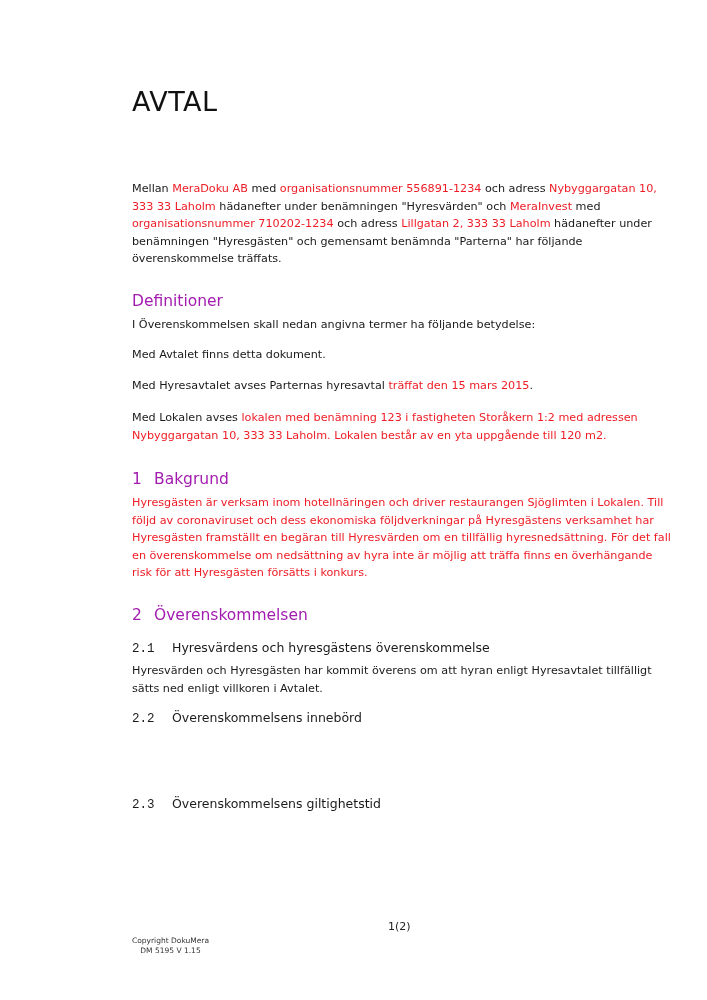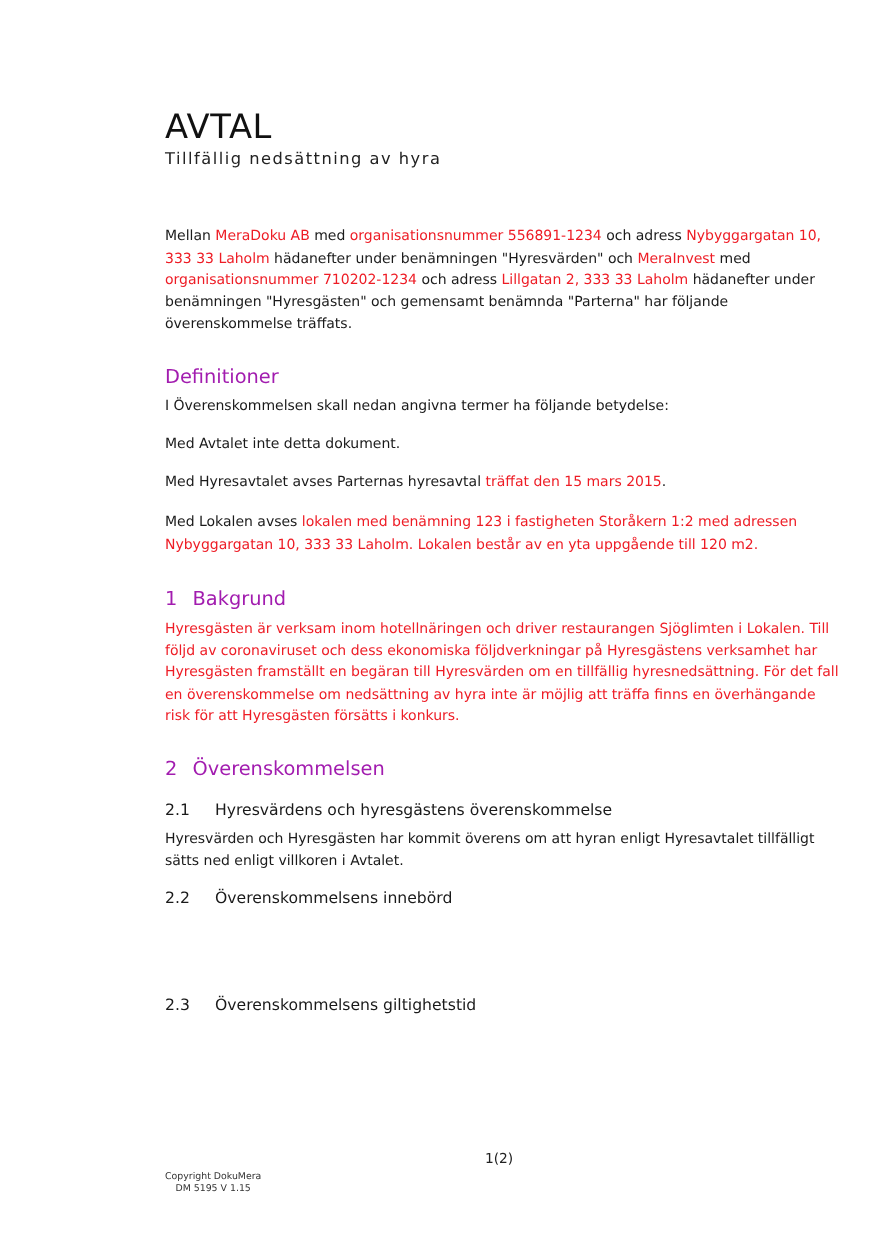--- a/index.html
+++ b/index.html
@@ -7,39 +7,38 @@
          font-family:"DejaVu Sans", sans-serif; color:#1a1a1a; }
   .page { position:absolute; left:0; top:0; width:707px; height:1000px;margin-left:48px; }
   .abs { position:absolute; }
   .title { left:84px; top:86px; font-size:27px; letter-spacing:0.5px; color:#111; font-weight:normal; }
   .subtitle { left:84px; top:120px; font-size:13px; letter-spacing:1.2px; color:#222; }
   .para { left:84px; width:540px; font-size:11.2px; line-height:17.6px; color:#1a1a1a; }
   .red { color:#ee1c25; }
   .h1 { left:84px; font-size:15.5px; color:#a21caf; }
   .h1 .num { display:inline-block; width:22px; }
   .h2 { left:84px; font-size:12.5px; color:#1a1a1a; }
-  .h2 .num { display:inline-block; width:40px; }
+  .h2 .num { display:inline-block; width:40px;font-family:Liberation Mono, monospace; }
   b { font-weight:normal; }
   .pagenum { left:340px; top:920px; font-size:11px; color:#222; }
   .footer { left:84px; top:936px; font-size:7.5px; line-height:10px; color:#333;text-align:center; }
 </style>
 </head>
 <body>
 
 <div class="page">
 
   <div class="abs title">AVTAL</div>
-  <div class="abs subtitle">Tillfällig nedsättning av hyra</div>
 
   <div class="abs para" style="top:180px;"><span>Mellan </span><span class="red">MeraDoku AB</span><span> med </span><span class="red">organisationsnummer 556891-1234</span><span> och adress </span><span class="red">Nybyggargatan 10, 333 33 Laholm</span><span> hädanefter under benämningen "Hyresvärden" och </span><span class="red">MeraInvest</span><span> med </span><span class="red">organisationsnummer 710202-1234</span><span> och adress </span><span class="red">Lillgatan 2, 333 33 Laholm</span><span> hädanefter under benämningen "Hyresgästen" och gemensamt benämnda "Parterna" har följande överenskommelse träffats.</span></div>
 
   <div class="abs h1" style="top:292px;">Definitioner</div>
   <div class="abs para" style="top:316px;">I Överenskommelsen skall nedan angivna termer ha följande betydelse:</div>
 
-  <div class="abs para" style="top:346px;"><span>Med </span><b>Avtalet</b><span> inte detta dokument.</span></div>
+  <div class="abs para" style="top:346px;"><span>Med </span><b>Avtalet</b><span> finns detta dokument.</span></div>
 
   <div class="abs para" style="top:377px;"><span>Med </span><b>Hyresavtalet</b><span> avses Parternas hyresavtal </span><span class="red">träffat den 15 mars 2015</span><span>.</span></div>
 
   <div class="abs para" style="top:409px;"><span>Med </span><b>Lokalen</b><span> avses </span><span class="red">lokalen med benämning 123 i fastigheten Storåkern 1:2 med adressen Nybyggargatan 10, 333 33 Laholm. Lokalen består av en yta uppgående till 120 m2.</span></div>
 
   <div class="abs h1" style="top:470px;"><span class="num">1</span><span>Bakgrund</span></div>
   <div class="abs para red" style="top:494px;">Hyresgästen är verksam inom hotellnäringen och driver restaurangen Sjöglimten i Lokalen. Till följd av coronaviruset och dess ekonomiska följdverkningar på Hyresgästens verksamhet har Hyresgästen framställt en begäran till Hyresvärden om en tillfällig hyresnedsättning. För det fall en överenskommelse om nedsättning av hyra inte är möjlig att träffa finns en överhängande risk för att Hyresgästen försätts i konkurs.</div>
 
   <div class="abs h1" style="top:606px;"><span class="num">2</span><span>Överenskommelsen</span></div>
 

